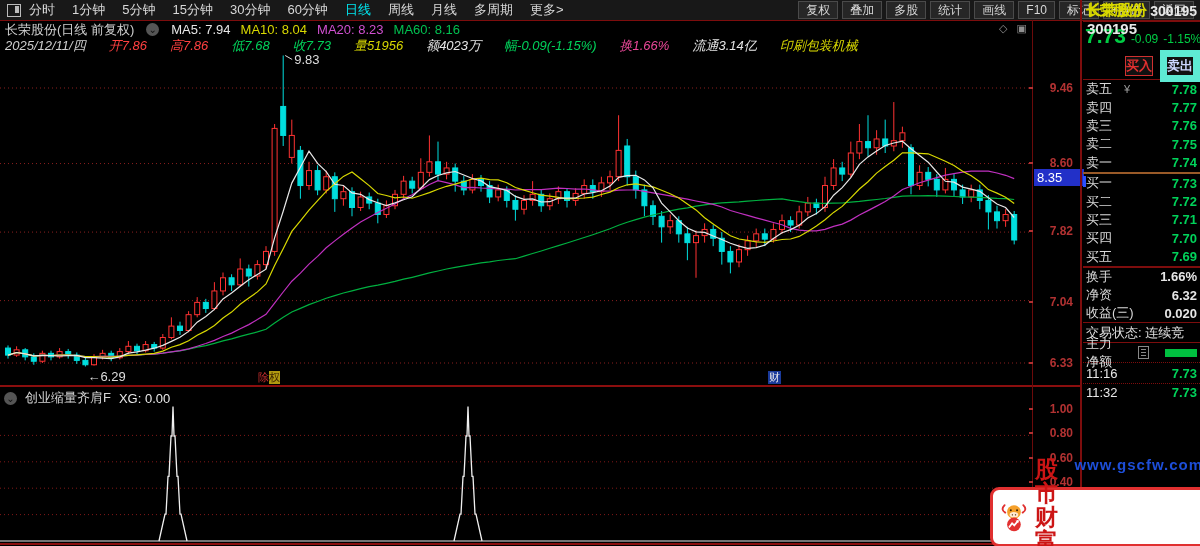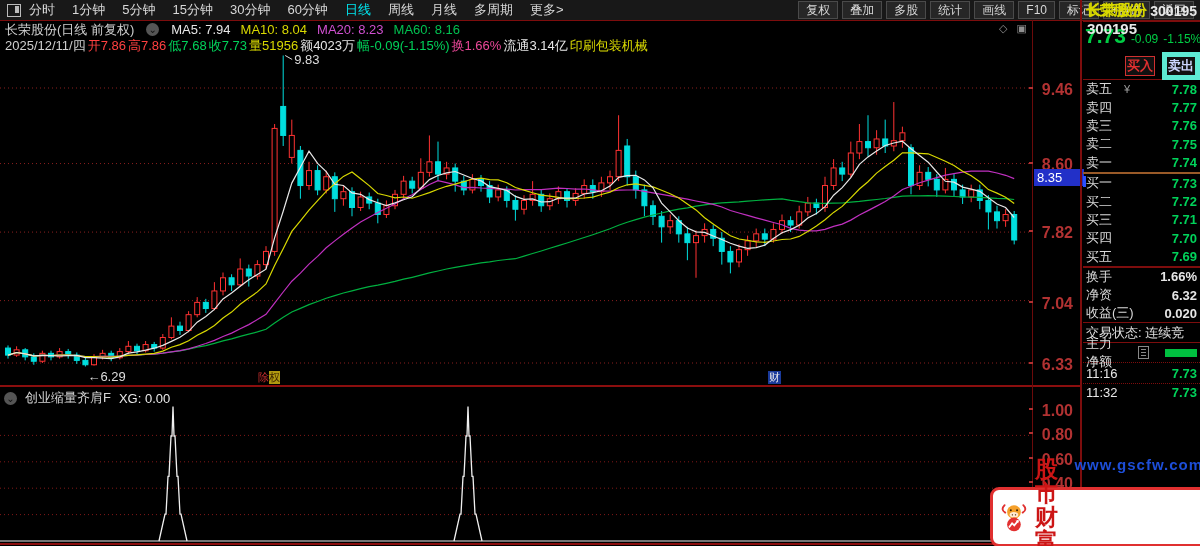--- a/index.html
+++ b/index.html
@@ -17,56 +17,56 @@
   .menu-right .mb{border:1px solid #4a4a4a;background:#262626;color:#d8d8d8;padding:0 7px;
                   height:16px;line-height:16px;font-size:12px;}
   .vred{position:absolute;left:1080px;top:0;width:2px;height:546px;background:#7d0d0d;}
   .hred-top{position:absolute;left:0;top:20px;width:1200px;height:1px;background:#7d0d0d;}
   
   .trow1{position:absolute;left:5px;top:23px;height:13px;font-size:13px;display:flex;gap:12px;
          align-items:center;color:#cfcfcf;white-space:nowrap;}
   .collapse-ic{display:inline-block;width:13px;height:13px;border-radius:50%;background:#555;
                color:#111;font-size:10px;line-height:13px;text-align:center;}
   .tokens{display:flex;gap:10px;white-space:nowrap;}
-  .trow2{position:absolute;left:5px;top:37px;height:13px;font-size:13px;display:flex;gap:2px;
-         white-space:nowrap;}
+  .trow2{position:absolute;left:5px;top:37px;height:13px;font-size:13px;display:flex;gap:23px;
+         white-space:nowrap;font-style:italic;}
   .chart-icons{position:absolute;left:999px;top:22px;display:flex;gap:9px;color:#909090;font-size:11px;}
   
   .main-svg{position:absolute;left:0;top:50px;}
   .ind-svg{position:absolute;left:0;top:396px;}
   .sep-mid{position:absolute;left:0;top:385px;width:1082px;height:2px;background:#8b0e0e;}
   .sep-bot{position:absolute;left:0;top:543px;width:1082px;height:2px;background:#8b0e0e;}
   .badges{position:absolute;left:0;top:371px;width:1032px;height:14px;font-size:11px;}
   .badge{position:absolute;display:flex;line-height:13px;}
   .badge .b-red{color:#d03030;}
   .badge .b-yel{background:#b09a10;color:#402800;}
   .badge .b-blue{background:#1a3a9a;color:#e8e8e8;padding:0 1px;}
   
   .axis{position:absolute;left:1032px;top:20px;width:48px;height:524px;border-left:1px solid #6b0a0a;}
-  .axis .alab{position:absolute;left:0;width:40px;text-align:right;font-size:16px;font-weight:bold;color:#b23232;}
+  .axis .alab{position:absolute;left:0;width:40px;text-align:right;font-size:12px;font-weight:bold;color:#b23232;}
   .axis .tick{position:absolute;left:-4px;width:4px;height:2px;background:#b23232;}
   .pmark{position:absolute;left:1px;width:47px;height:17px;background:#2230c8;color:#fff;
          font-size:13px;line-height:17px;padding-left:3px;}
   
   .ind-label{position:absolute;left:4px;top:389px;display:flex;gap:8px;align-items:center;
              font-size:13px;color:#d5d5d5;white-space:nowrap;}
   
   .panel{position:absolute;left:1083px;top:0;width:117px;height:546px;font-size:13px;overflow:hidden;}
   .p-name{height:21px;display:flex;align-items:center;justify-content:space-between;padding:0 3px;}
   .p-name .nm{color:#d8d800;font-weight:bold;font-size:14px;}
   .p-name .cd{color:#e8e8e8;font-weight:bold;font-size:14px;}
   .rline{height:1px;background:#7d0d0d;}
   .dline{height:1px;border-top:1px dotted #7d0d0d;}
   .p-price{height:29px;display:flex;align-items:baseline;gap:5px;padding:2px 2px 0 2px;color:#00cc44;}
   .p-price .big{font-size:21px;font-weight:bold;}
   .p-price .sm{font-size:12px;}
   .p-btns{height:26px;display:flex;gap:7px;align-items:center;padding-left:2px;}
   .btn{width:50px;height:18px;line-height:18px;text-align:center;font-weight:bold;background:#111;}
   .btn-buy{border:1px solid #d03030;color:#e03030;margin-left:40px;}
-  .btn-sell{border:5px solid #5eead4;color:#cdd6ff;}
+  .btn-sell{border:7px solid #5eead4;color:#cdd6ff;}
   .qrow{height:18.4px;display:flex;align-items:center;padding:0 3px;color:#d8d8d8;}
   .qrow .ql{width:38px;}
   .qrow .yen{color:#999;font-size:11px;}
   .qrow .qp{margin-left:auto;color:#00d25a;font-weight:bold;}
   .ab-div{height:2px;background:#9a5a28;position:relative;}
   .bid-mark{position:absolute;left:0;top:4px;width:3px;height:11px;background:#2a50ff;}
   .srow{height:18.1px;display:flex;align-items:center;padding:0 3px;color:#d8d8d8;}
   .srow .sv{margin-left:auto;font-weight:bold;}
   .status-row{height:19px;line-height:19px;padding:0 3px;color:#e0e0e0;white-space:nowrap;}
   .net-row{height:19px;display:flex;align-items:center;gap:16px;padding:0 3px;color:#e0e0e0;}

